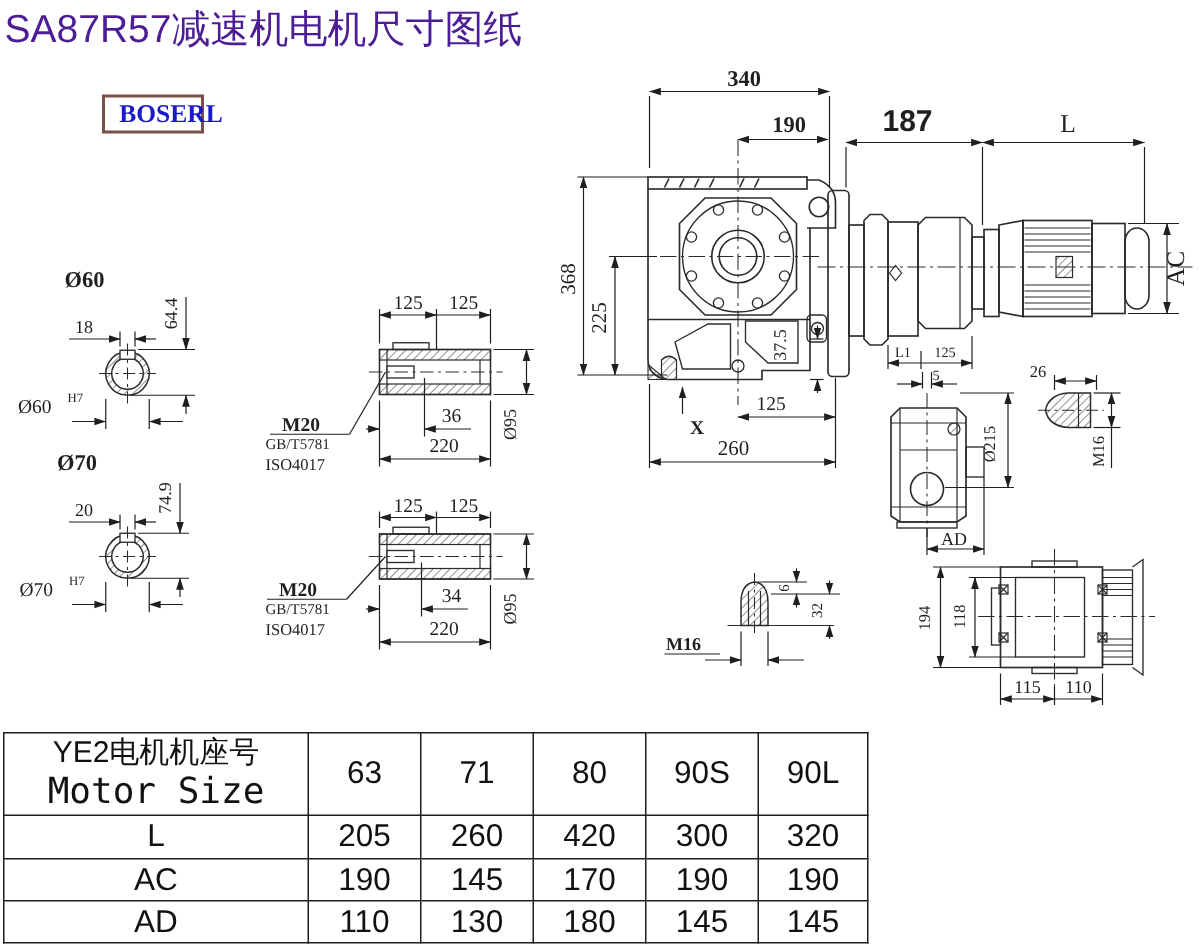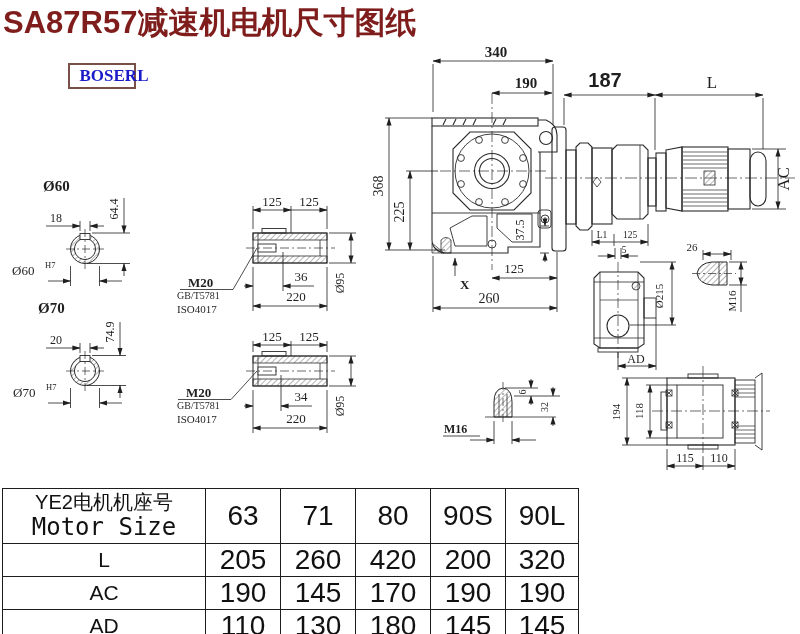--- a/index.html
+++ b/index.html
@@ -1,35 +1,35 @@
 <!DOCTYPE html>
 <html><head>
 <meta charset="utf-8">
 <style>
   html,body{margin:0;padding:0;background:#fff;}
   #page{position:relative;width:800px;height:634px;background:#ffffff;overflow:hidden;
         font-family:"Liberation Serif",serif;}
   #title{position:absolute;left:3px;top:2px;font-family:"Liberation Sans",sans-serif;
-         font-weight:bold;font-size:31px;color:#7f1d1d;letter-spacing:0px;white-space:nowrap;}
+         font-weight:normal;font-size:26px;color:#4c1d95;letter-spacing:0px;white-space:nowrap;}
   #brand{position:absolute;left:68px;top:63px;width:64px;height:22px;
          border:2px solid #7a4f47;box-shadow:0 0 0 1px #fff inset;
          display:flex;align-items:center;justify-content:center;}
   #brand span{font-family:"Liberation Serif",serif;font-weight:bold;font-size:17px;color:#1a1ac8;padding-left:24px;}
   svg text{font-family:"Liberation Serif",serif;fill:#1f1f1f;}
   .t12{font-size:12px;} .t13{font-size:13px;} .t11{font-size:11px;} .t10{font-size:10px;}
   .t9{font-size:9.5px;} .t15b{font-size:15px;font-weight:bold;} .t14{font-size:14px;} .t17{font-size:17px;}
   .t20sb{font-size:20px;font-weight:bold;font-family:"Liberation Sans",sans-serif;}
   .tb{font-weight:bold;}
   #dim-table{position:absolute;left:2px;top:488px;width:576px;height:114px;
              border-collapse:collapse;table-layout:fixed;}
   #dim-table td,#dim-table th{border:1.7px solid #1d1d1d;text-align:center;vertical-align:middle;
              font-family:"Liberation Sans",sans-serif;font-weight:normal;color:#111;padding:0;}
   #dim-table .hdr-zh{font-size:20px;line-height:1.2;}
   #dim-table .hdr-en{font-family:"DejaVu Sans Mono",monospace;font-size:24px;line-height:1.15;}
-  #dim-table .num{font-size:28px;}
+  #dim-table .num{font-size:21px;}
   #dim-table .rowlab{font-size:21px;}
 </style>
 </head>
 <body>
 
 <div id="page">
   <div id="title">SA87R57减速机电机尺寸图纸</div>
   <div id="brand">
     <span>BOSERL</span>
   </div>
@@ -440,21 +440,21 @@
       <th class="num">71</th>
       <th class="num">80</th>
       <th class="num">90S</th>
       <th class="num">90L</th>
     </tr>
     <tr style="height:29px">
       <td class="rowlab">L</td>
       <td class="num">205</td>
       <td class="num">260</td>
       <td class="num">420</td>
-      <td class="num">200</td>
+      <td class="num">300</td>
       <td class="num">320</td>
     </tr>
     <tr style="height:28px">
       <td class="rowlab">AC</td>
       <td class="num">190</td>
       <td class="num">145</td>
       <td class="num">170</td>
       <td class="num">190</td>
       <td class="num">190</td>
     </tr>

